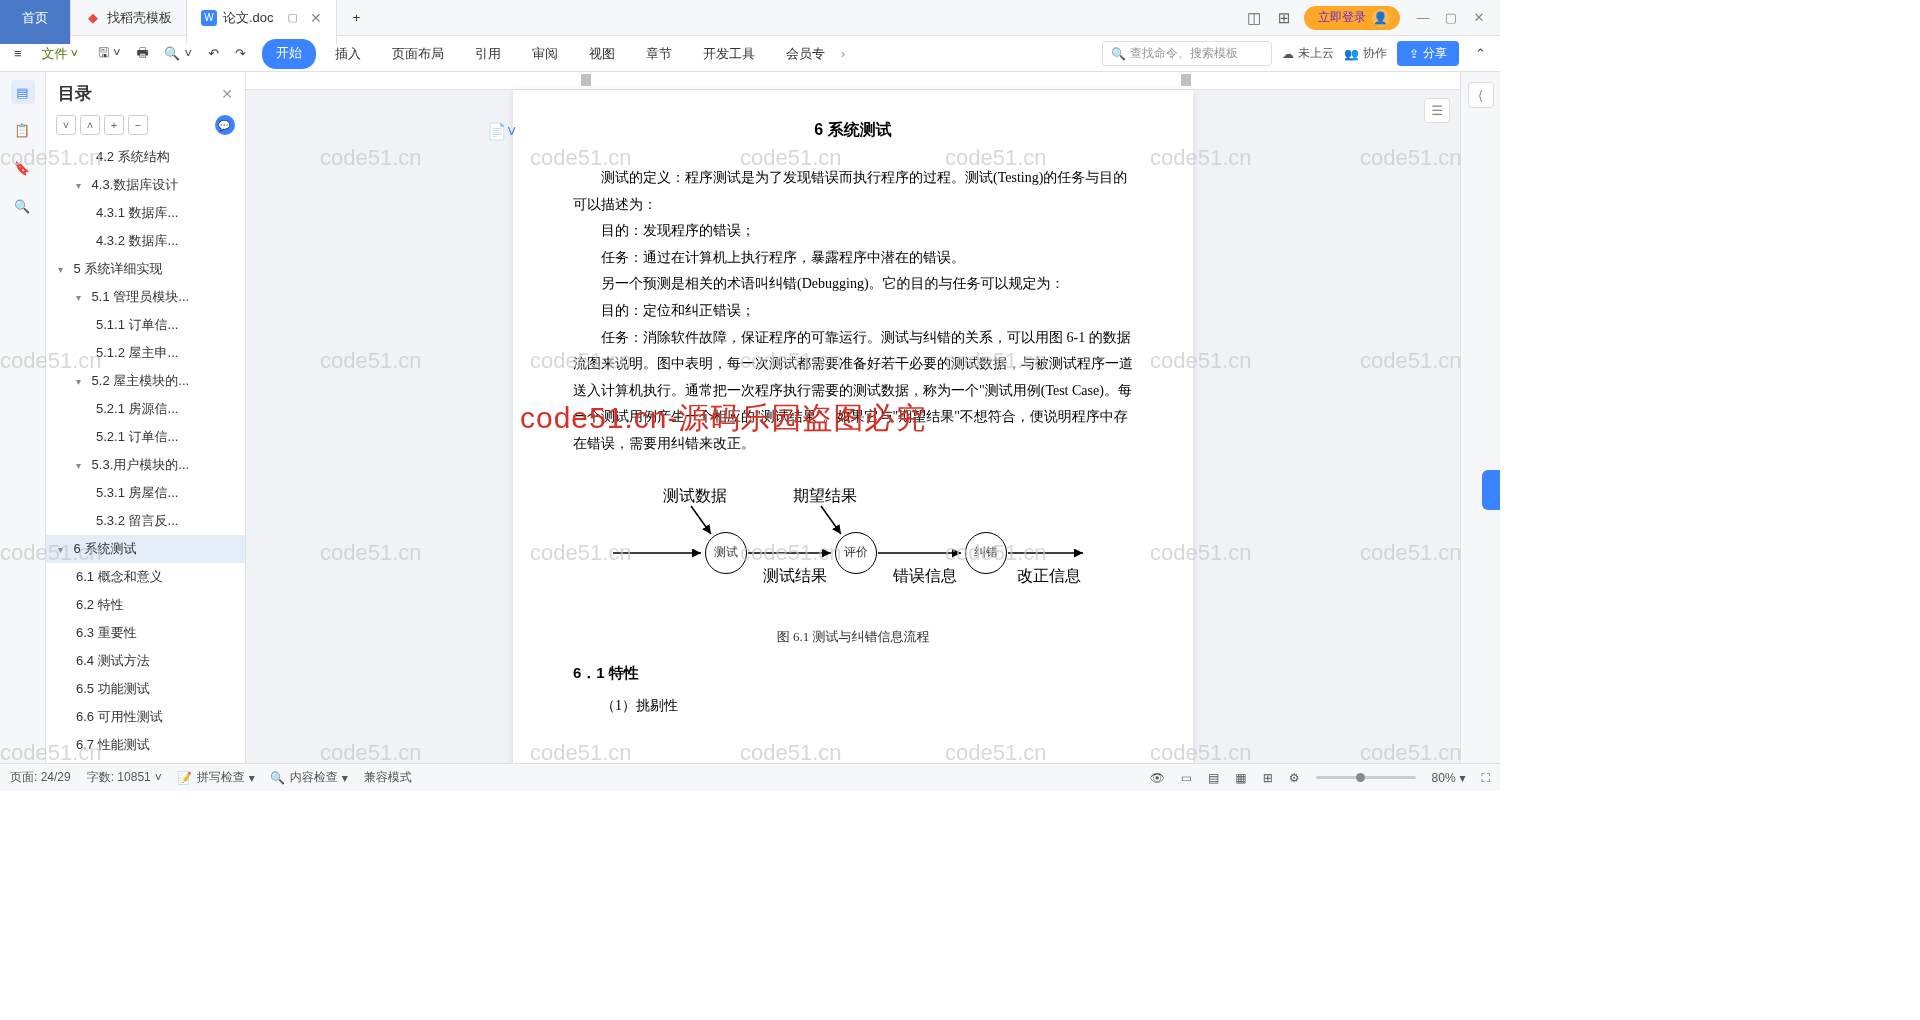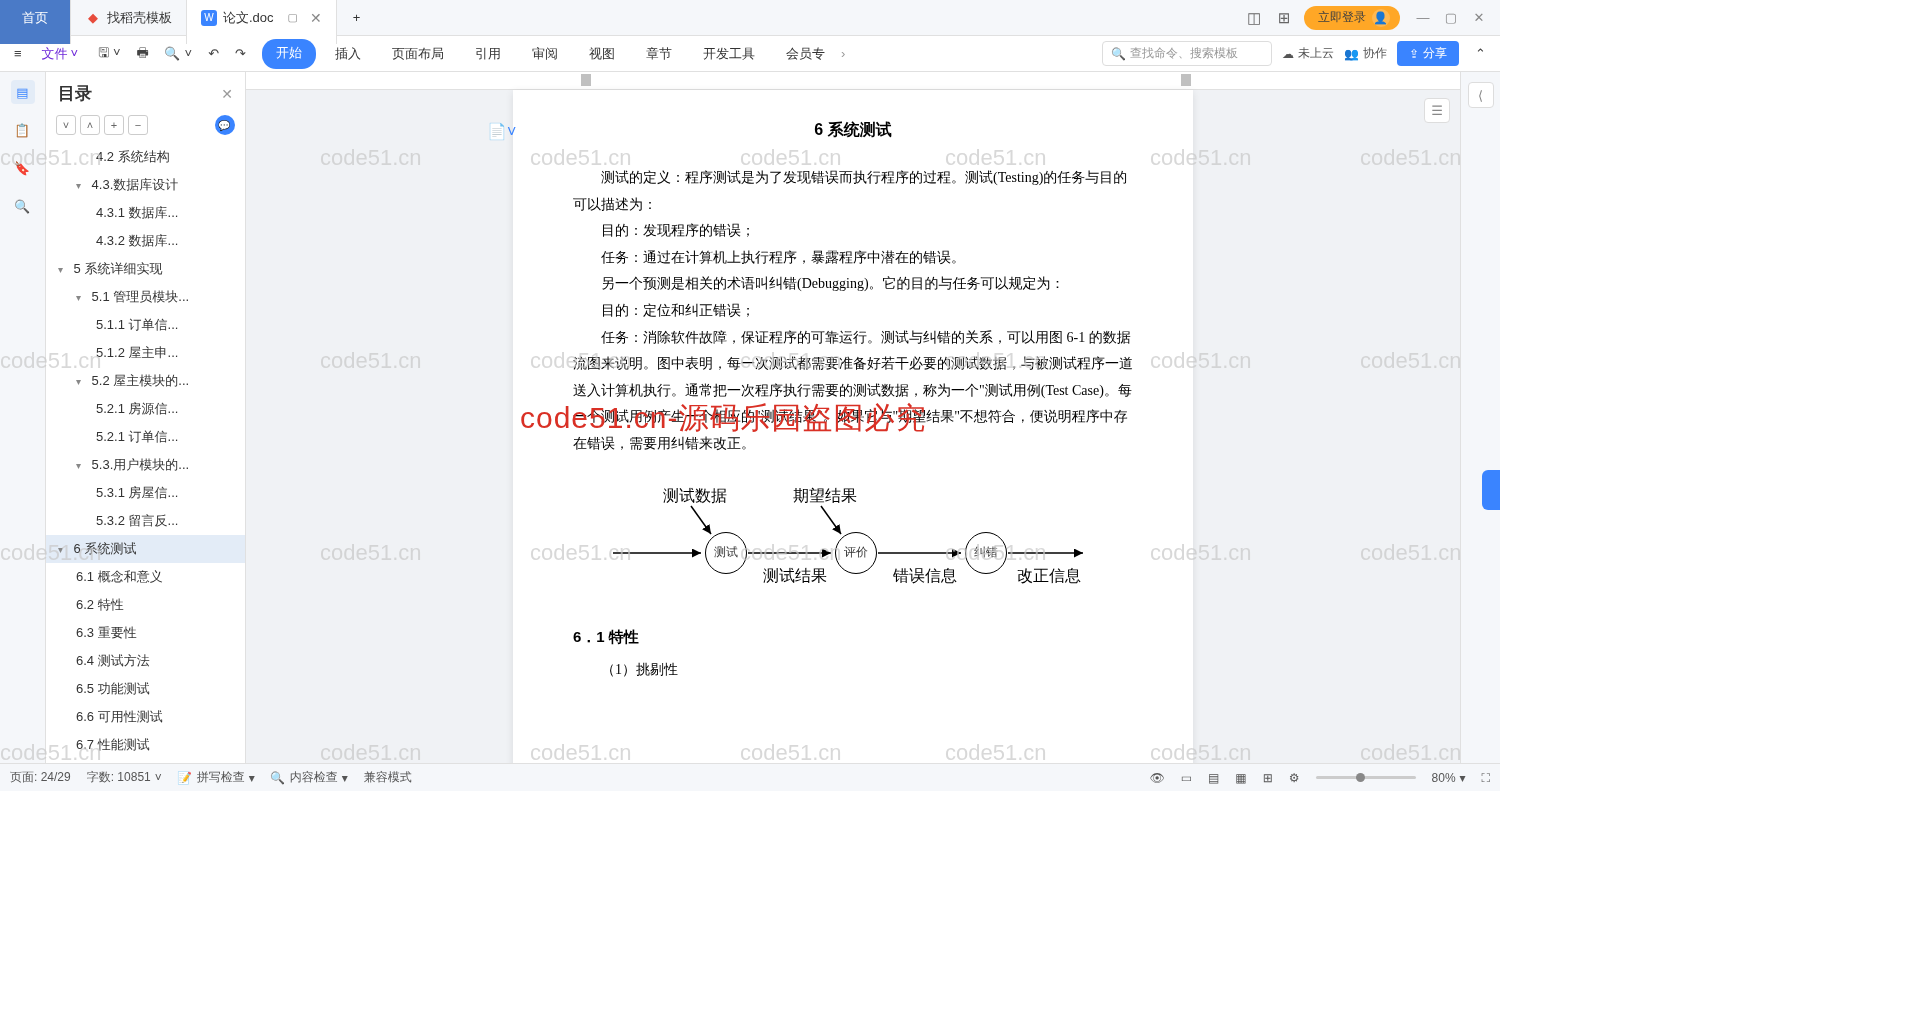--- a/index.html
+++ b/index.html
@@ -6,27 +6,27 @@
 body{width:1500px;height:791px;overflow:hidden;background:#fff;font-size:13px;color:#333;position:relative}
 .titlebar{height:36px;background:#f5f7fa;display:flex;align-items:center;border-bottom:1px solid #e0e0e0}
 .tab{height:52px;display:flex;align-items:center;padding:0 14px;gap:6px;cursor:pointer;border-right:1px solid #e0e0e0}
 .tab.home{background:#4a7ac7;color:#fff;font-size:13px;padding:0 22px}
 .tab.active{background:#fff}
 .tab-icon{width:16px;height:16px;display:flex;align-items:center;justify-content:center;font-size:13px}
 .tab .close{color:#888;font-size:14px;margin-left:6px}
 .tab .sq{color:#888;font-size:11px;margin-left:8px}
 .titlebar-right{margin-left:auto;display:flex;align-items:center;gap:10px;padding-right:8px}
 .tbr-icon{width:20px;height:20px;display:flex;align-items:center;justify-content:center;color:#666;cursor:pointer;font-size:15px}
-.login-btn{background:#ffa726;color:#404040;border-radius:14px;padding:3px 10px 3px 14px;display:flex;align-items:center;gap:6px;font-size:12px;cursor:pointer}
+.login-btn{background:#ffa726;color:#6d28d9;border-radius:14px;padding:3px 10px 3px 14px;display:flex;align-items:center;gap:6px;font-size:12px;cursor:pointer}
 .login-btn .avatar{width:18px;height:18px;border-radius:50%;background:#fff3;display:flex;align-items:center;justify-content:center}
 .win-btns{display:flex;gap:2px}
 .win-btn{width:26px;height:26px;display:flex;align-items:center;justify-content:center;color:#888;cursor:pointer;font-size:13px}
 .ribbon{height:36px;display:flex;align-items:center;border-bottom:1px solid #e0e0e0;padding:0 8px;gap:4px}
 .rbtn{padding:4px 6px;display:flex;align-items:center;gap:3px;color:#444;cursor:pointer;border-radius:3px}
-.file-btn{font-size:13px;padding:4px 10px;color:#6d28d9}
+.file-btn{font-size:13px;padding:4px 10px;color:#4d7c0f}
 .rtabs{display:flex;gap:7px;margin-left:6px}
 .rtab{padding:6px 12px;font-size:13px;cursor:pointer;color:#333}
 .rtab.active{background:#3a84ff;color:#fff;border-radius:14px;padding:5px 14px}
 .ribbon-right{margin-left:auto;display:flex;align-items:center;gap:10px}
 .search-box{border:1px solid #ddd;border-radius:4px;padding:3px 8px;font-size:12px;color:#999;width:170px;display:flex;align-items:center;gap:4px}
 .cloud-btn,.collab-btn{display:flex;align-items:center;gap:4px;font-size:12px;color:#555;cursor:pointer}
 .share-btn{background:#3a84ff;color:#fff;border-radius:4px;padding:4px 12px;font-size:12px;display:flex;align-items:center;gap:4px;cursor:pointer}
 .main{display:flex;height:calc(100% - 36px - 36px - 28px)}
 .iconbar{width:46px;background:#f5f7fa;border-right:1px solid #e0e0e0;display:flex;flex-direction:column;align-items:center;padding-top:8px;gap:14px}
 .ib-icon{width:24px;height:24px;display:flex;align-items:center;justify-content:center;color:#666;cursor:pointer;border-radius:4px}
@@ -218,20 +218,21 @@
         </svg>
         <span class="lbl" style="left:50px;top:8px">测试数据</span>
         <span class="lbl" style="left:180px;top:8px">期望结果</span>
         <div class="node" style="left:92px;top:54px">测试</div>
         <div class="node" style="left:222px;top:54px">评价</div>
         <div class="node" style="left:352px;top:54px">纠错</div>
         <span class="lbl" style="left:150px;top:88px">测试结果</span>
         <span class="lbl" style="left:280px;top:88px">错误信息</span>
         <span class="lbl" style="left:404px;top:88px">改正信息</span>
       </div>
+      <div class="fig-caption">图 6.1 测试与纠错信息流程</div>
       <div class="doc-h2">6．1 特性</div>
       <p class="doc-p">（1）挑剔性</p>
     </div>
     <span style="position:absolute;right:10px;top:26px;border:1px solid #ddd;border-radius:4px;padding:4px 6px;background:#fff;color:#888;cursor:pointer">☰</span>
   </div>
 
   <div class="right-rail">
     <span class="rr-icon">⟨</span>
   </div>
 </div>

